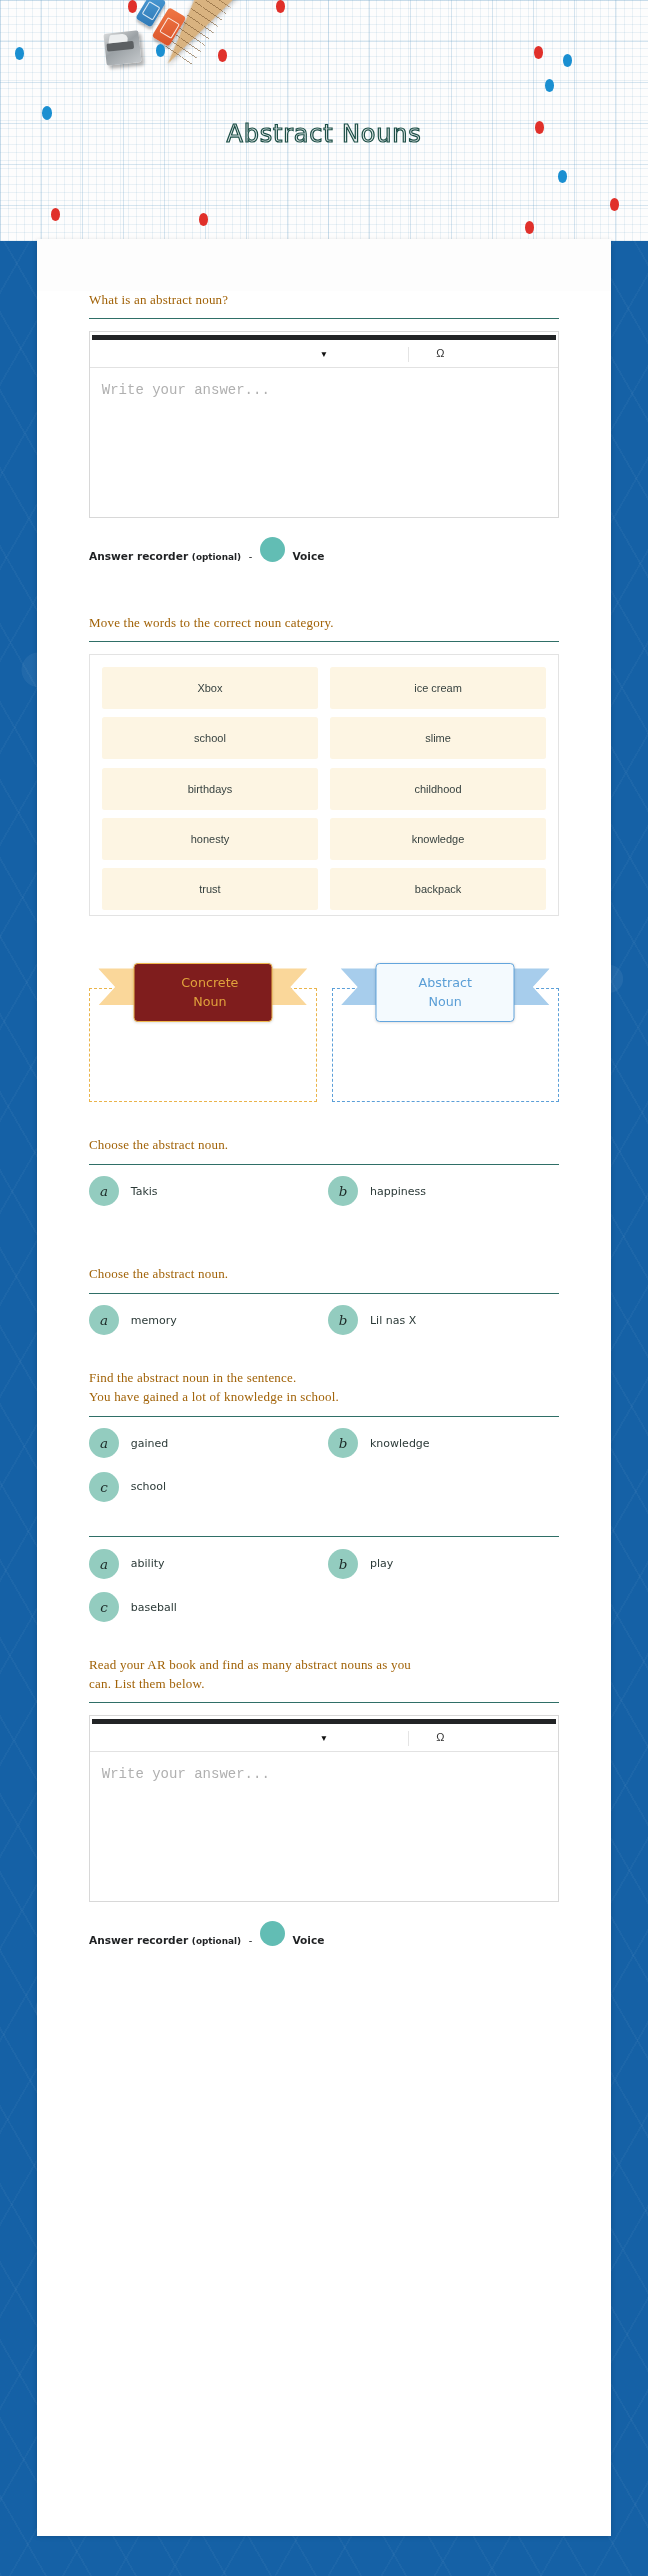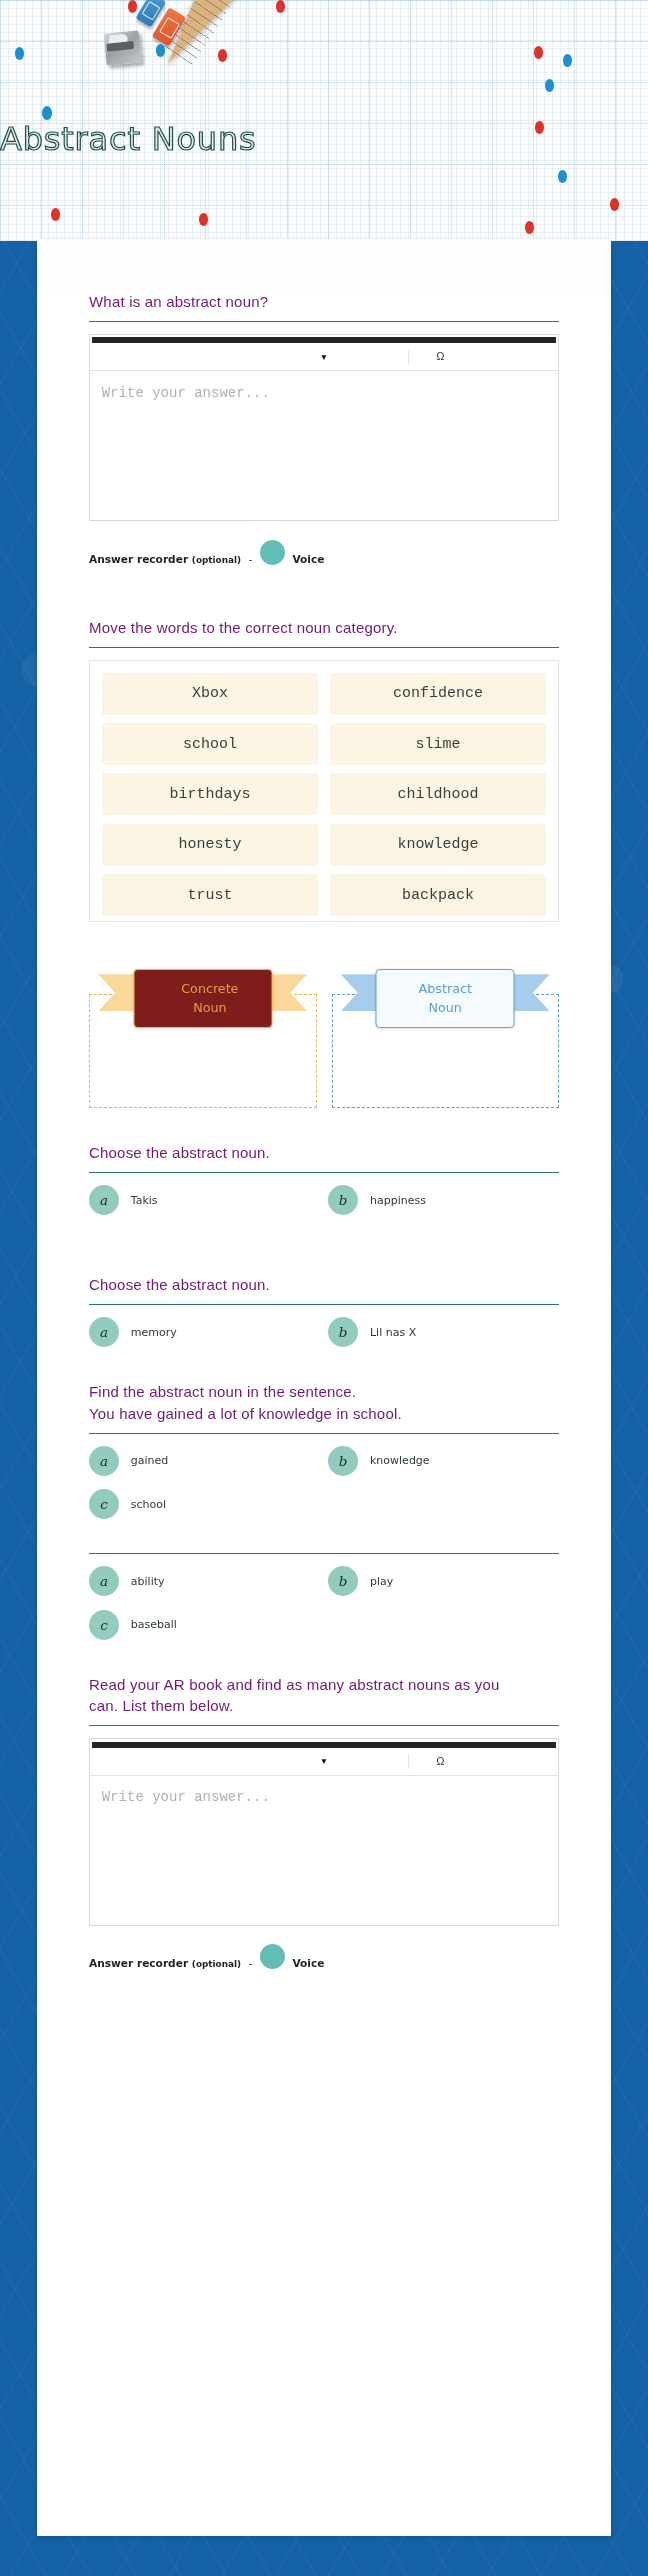--- a/index.html
+++ b/index.html
@@ -44,22 +44,23 @@
       linear-gradient(rgba(120,170,205,.14) 0.8px, transparent 0.8px),
       linear-gradient(90deg, rgba(120,170,205,.14) 0.8px, transparent 0.8px);
     background-size: 41px 41px, 41px 41px, 8px 8px, 8px 8px;
     overflow: hidden;
   }
 
   #header-title {
     position: absolute;
     left: 0; right: 0;
     top: 120px;
+    text-align: center;
     font-family: "DejaVu Sans", sans-serif;
-    font-size: 32px;
+    font-size: 24px;
     font-weight: 400;
     letter-spacing: 0.8px;
     color: transparent;
     -webkit-text-stroke: 1.2px #1d4f47;
     text-shadow: 0 0 0 rgba(29,79,71,.1);
   }
 
   
   .dot { position: absolute; border-radius: 50%; }
 
@@ -139,24 +140,24 @@
     padding: 0 0 47px 0;
   }
   #card-topbar {
     height: 52px;
     background: #fdfdfd;
   }
 
   .section { padding: 0 52px; }
 
   .q-heading {
-    font-family: Liberation Sans, sans-serif;
-    font-size: 15px;
+    font-family: Liberation Serif, serif;
+    font-size: 13px;
     font-weight: 400;
-    color: #701a75;
+    color: #a16207;
     letter-spacing: 0.2px;
     line-height: 1.45;
     padding-bottom: 8.4px;
   }
   .q-rule {
     border: 0;
     border-top: 0.8px solid #2f6f67;
     margin: 0 0 11.8px 0;
   }
 
@@ -224,23 +225,23 @@
     grid-template-columns: 1fr 1fr;
     gap: 8.4px 11.8px;
   }
   .word-tile {
     background: #fdf5e3;
     border-radius: 2.5px;
     height: 42px;
     display: flex;
     align-items: center;
     justify-content: center;
-    font-size: 15px;
+    font-size: 11px;
     color: #36413f;
-    font-family: Liberation Mono, monospace;
+    font-family: Liberation Sans, sans-serif;
   }
 
   
   .dropzones {
     margin-top: 22px;
     display: grid;
     grid-template-columns: 1fr 1fr;
     gap: 15px;
     padding-top: 25px;
     position: relative;
@@ -380,21 +381,21 @@
   </div>
 
   <div class="gap-lg"></div>
 
   <div class="section">
     <div class="q-heading">Move the words to the correct noun category.</div>
     <hr class="q-rule">
 
     <div class="wordbank">
       <div class="word-tile">Xbox</div>
-      <div class="word-tile">confidence</div>
+      <div class="word-tile">ice cream</div>
       <div class="word-tile">school</div>
       <div class="word-tile">slime</div>
       <div class="word-tile">birthdays</div>
       <div class="word-tile">childhood</div>
       <div class="word-tile">honesty</div>
       <div class="word-tile">knowledge</div>
       <div class="word-tile">trust</div>
       <div class="word-tile">backpack</div>
     </div>
 

